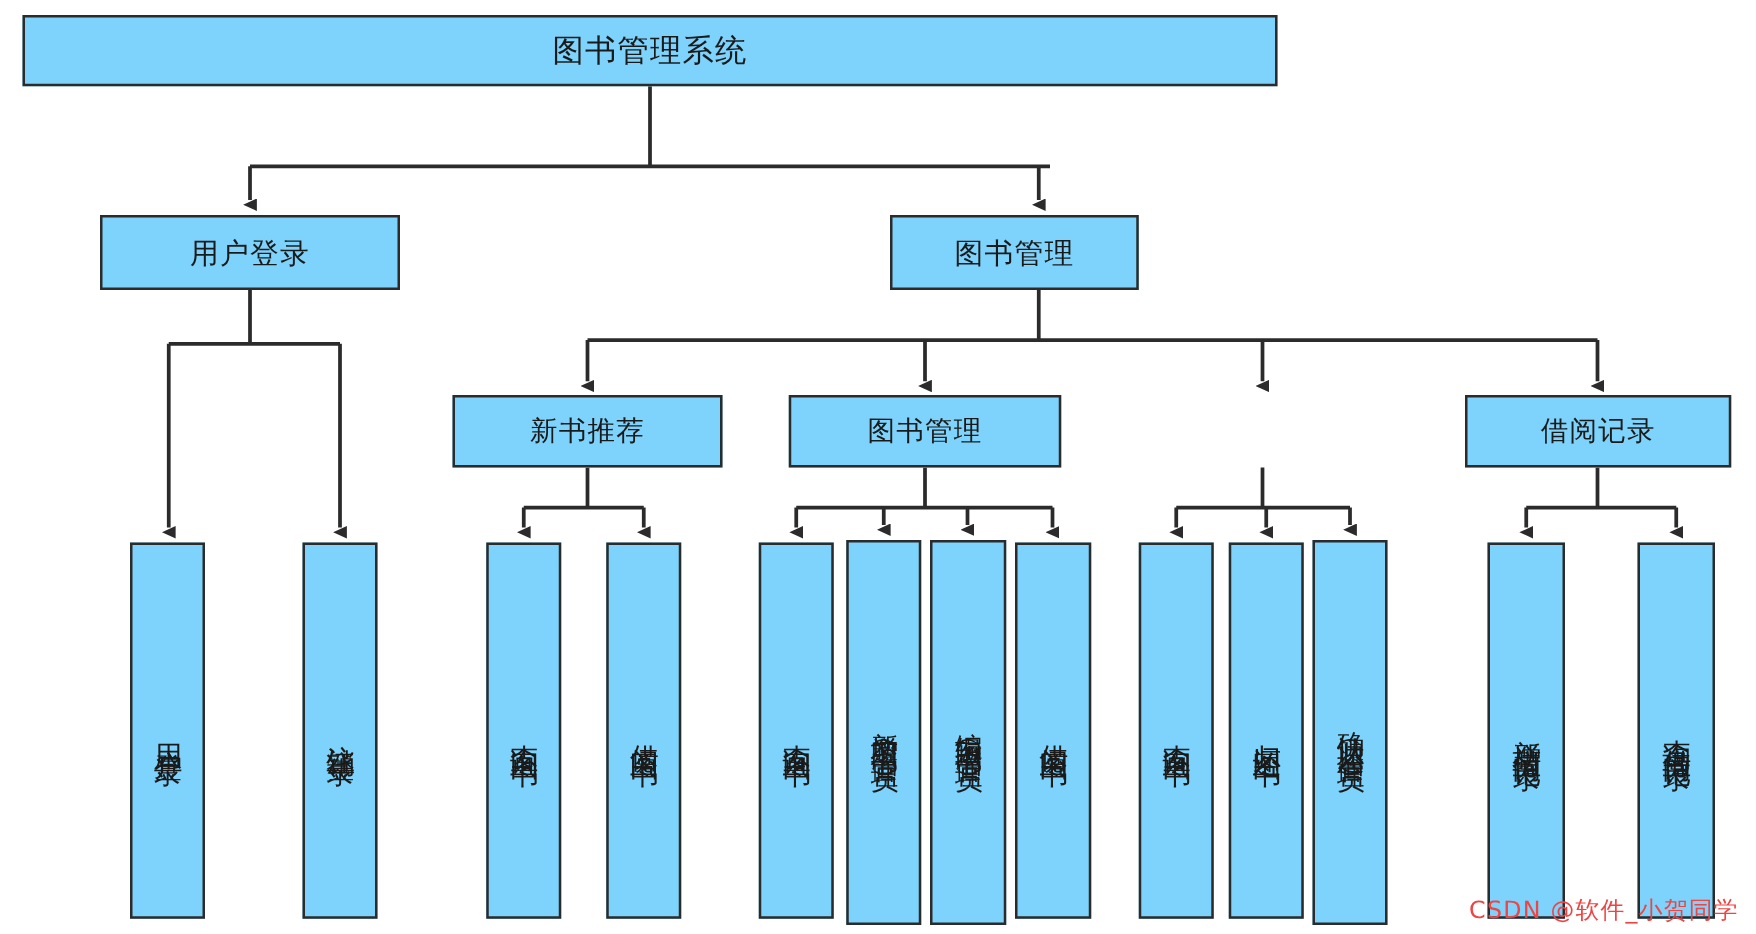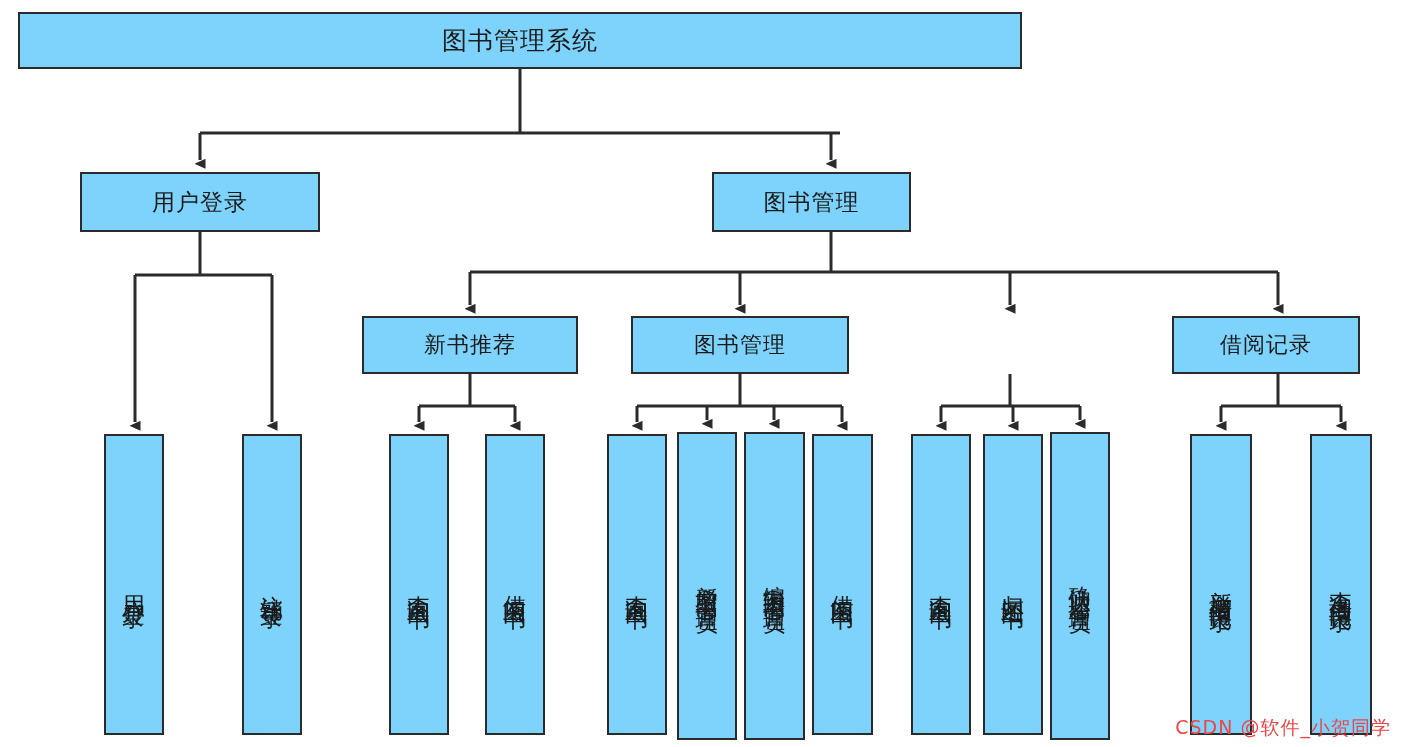--- a/index.html
+++ b/index.html
@@ -141,21 +141,21 @@
   <div class="node level-2" style="left:712px; top:172px; width:199px; height:60px;">
     <span>图书管理</span>
   </div>
 
   <div class="node level-3" style="left:362px; top:316px; width:216px; height:58px;">
     <span>新书推荐</span>
   </div>
   <div class="node level-3" style="left:631px; top:316px; width:218px; height:58px;">
     <span>图书管理</span>
   </div>
-  <div class="node level-3" style="left:1172px; top:316px; width:188px; height:58px;">
+  <div class="node level-3" style="left:1172px; top:316px; width:213px; height:58px;">
     <span>借阅记录</span>
   </div>
 
   <div class="node leaf" style="left:104px; top:434px; width:60px; height:301px;">
     <span class="vtext">用户登录</span>
   </div>
   <div class="node leaf" style="left:242px; top:434px; width:60px; height:301px;">
     <span class="vtext">注销登录</span>
   </div>
   <div class="node leaf" style="left:389px; top:434px; width:60px; height:301px;">

